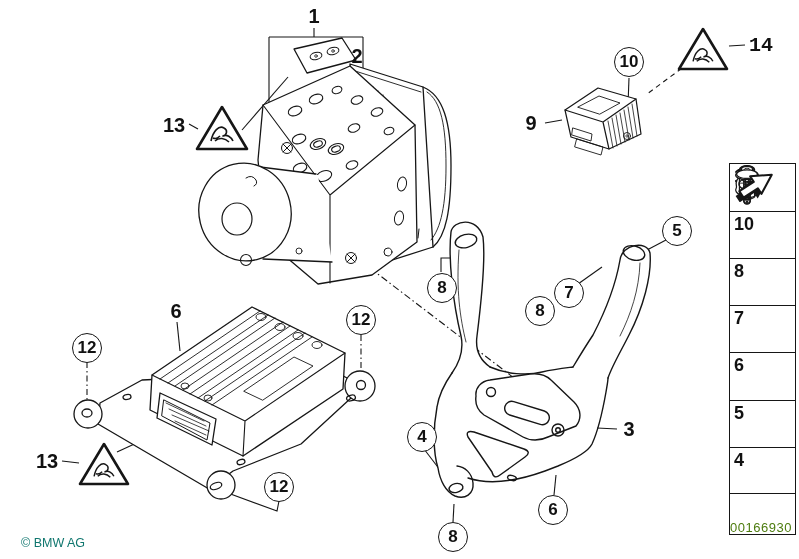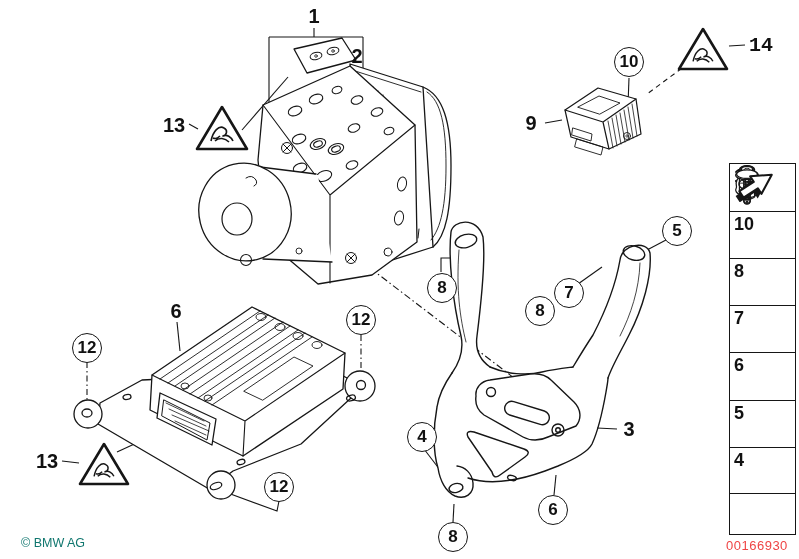--- a/index.html
+++ b/index.html
@@ -11,22 +11,22 @@
     font:700 17px "Liberation Sans",sans-serif;color:#111;box-sizing:border-box;z-index:5;}
   .callout-plain{position:absolute;transform:translate(-50%,-50%);
     font:700 20px "Liberation Sans",sans-serif;color:#111;z-index:5;white-space:nowrap;}
   .sidebar{position:absolute;left:729px;top:163px;width:67px;border:1.5px solid #161616;
     box-sizing:border-box;background:#fff;z-index:4;}
   .fastener-cell{display:flex;align-items:stretch;border-bottom:1.2px solid #161616;box-sizing:border-box;}
   .fastener-cell:last-child{border-bottom:none;}
   .fastener-label{width:24px;padding:2px 0 0 4px;font:700 18px "Liberation Sans",sans-serif;color:#111;}
   .fastener-icon{flex:1;display:flex;align-items:center;justify-content:center;}
   .copyright{position:absolute;left:21px;top:536px;font:400 12.5px "Liberation Sans",sans-serif;color:#0f766e;z-index:5;}
-  .image-number{position:absolute;left:726px;top:538px;width:70px;
-    font:400 13px "Liberation Sans",sans-serif;letter-spacing:0.5px;color:#ef4444;z-index:5;}
+  .image-number{position:absolute;left:726px;top:520px;width:70px;text-align:center;
+    font:400 13px "Liberation Sans",sans-serif;letter-spacing:0.5px;color:#4d7c0f;z-index:5;}
 </style>
 </head>
 <body>
 
 <div class="stage">
 
 <svg width="799" height="559" viewBox="0 0 799 559">
   <defs>
     <path id="hz" d="M-11,7 C-9,-3 -3,-9 2,-6 C6,-4 5,1 1,2 C5,0 9,3 11,7 M-7,7 C-3,3 3,4 7,8 M-2,2 C-4,4 -7,5 -9,4" stroke-width="1.6" fill="none"></path>
   </defs>

